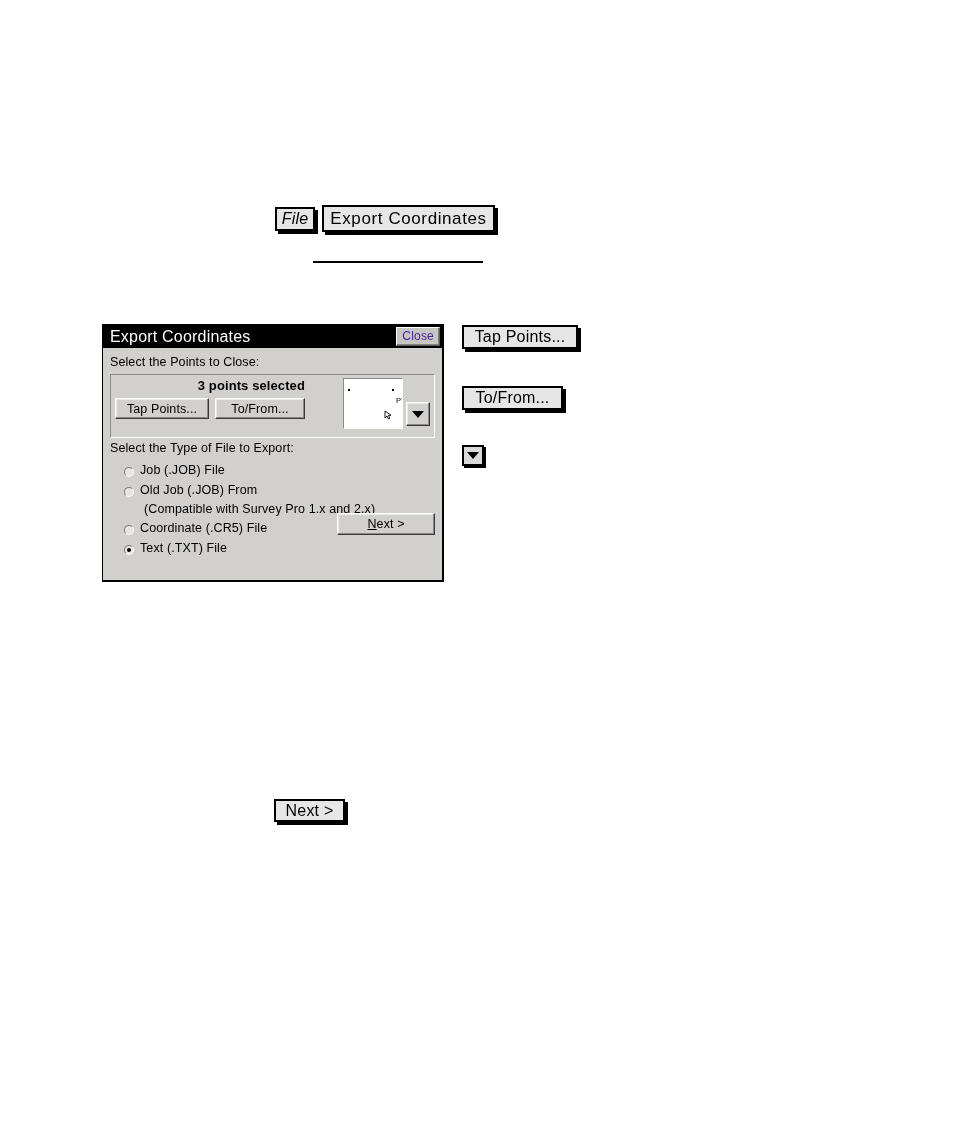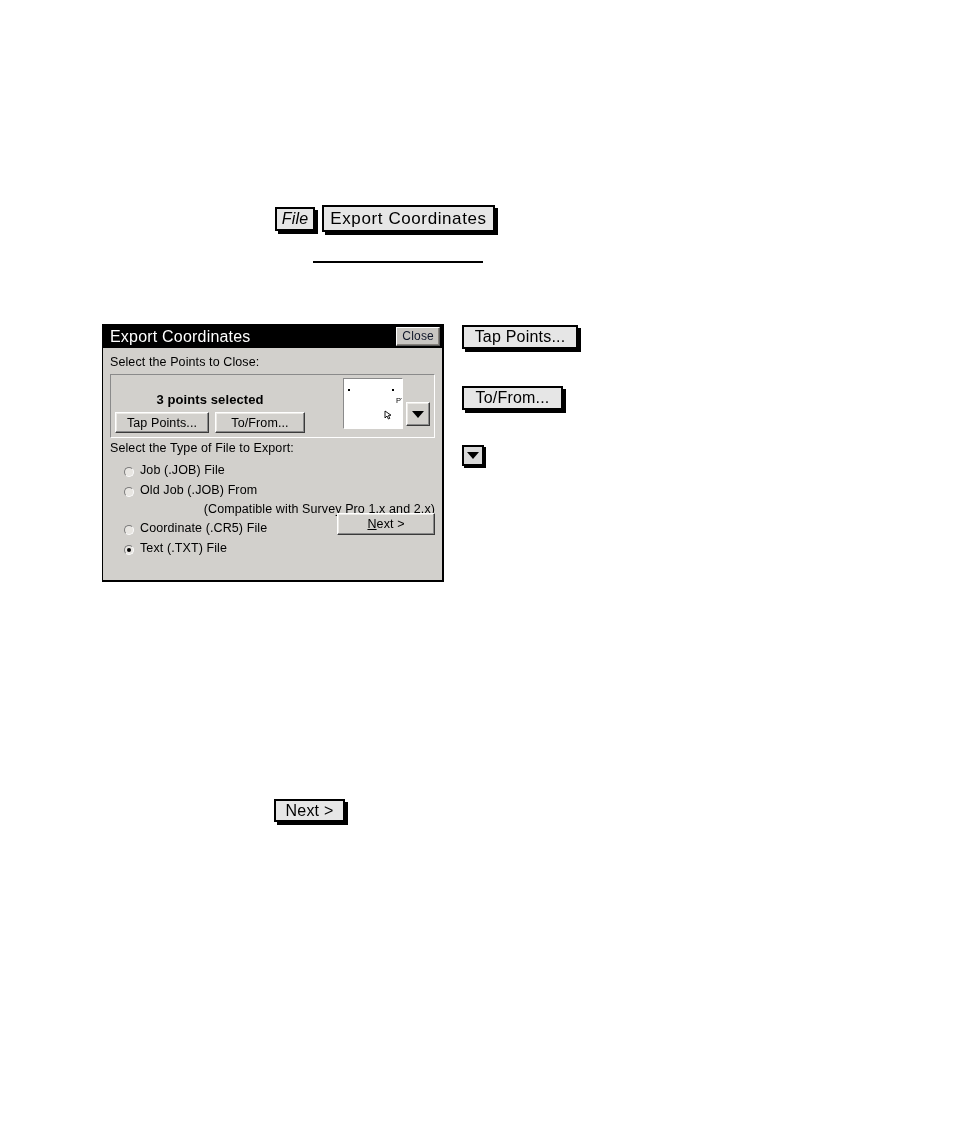--- a/index.html
+++ b/index.html
@@ -126,21 +126,21 @@
     box-sizing: border-box;
   }
   #dialog-title {
     color: #ffffff;
     font-size: 16px;
     letter-spacing: 0.2px;
     line-height: 1;
   }
   #dialog-close-button {
     background: #c8c6c2;
-    color: #0f172a;
+    color: #4c1d95;
     font-size: 12px;
     line-height: 1;
     padding: 2px 5px 3px 5px;
     border-top: 1px solid #ffffff;
     border-left: 1px solid #ffffff;
     border-right: 1px solid #5a5a5a;
     border-bottom: 1px solid #5a5a5a;
     box-shadow: inset -1px -1px 0 0 #86827c;
     letter-spacing: 0.2px;
     margin-left: 16px;
@@ -163,25 +163,25 @@
     box-sizing: border-box;
     height: 64px;
     border-top: 1px solid #8a8a8a;
     border-left: 1px solid #8a8a8a;
     border-right: 1px solid #ffffff;
     border-bottom: 1px solid #ffffff;
     background: #d2d0cc;
     padding: 3px 4px;
   }
   #points-selected-label {
-    text-align: center;
+    text-align: right;
     font-size: 13px;
     font-weight: bold;
     width: 190px;
-    margin-top: 14px;
+    margin-top: 0;
     letter-spacing: 0.1px;
   }
   #points-button-row {
     display: flex;
     gap: 6px;
     margin-top: 5px;
   }
 
   
   .btn3d {
@@ -308,21 +308,20 @@
   .radio-label {
     font-size: 12.5px;
     line-height: 19px;
     letter-spacing: 0.1px;
   }
   .sub-note {
     font-size: 12.5px;
     line-height: 18px;
     padding-left: 34px;
     letter-spacing: 0.1px;
-    text-align: right;
   }
   #btn-next-dialog {
     position: absolute;
     right: 0px;
     top: 53px;
     width: 98px;
     height: 22px;
   }
   #btn-next-dialog .accel {
     text-decoration: underline;

